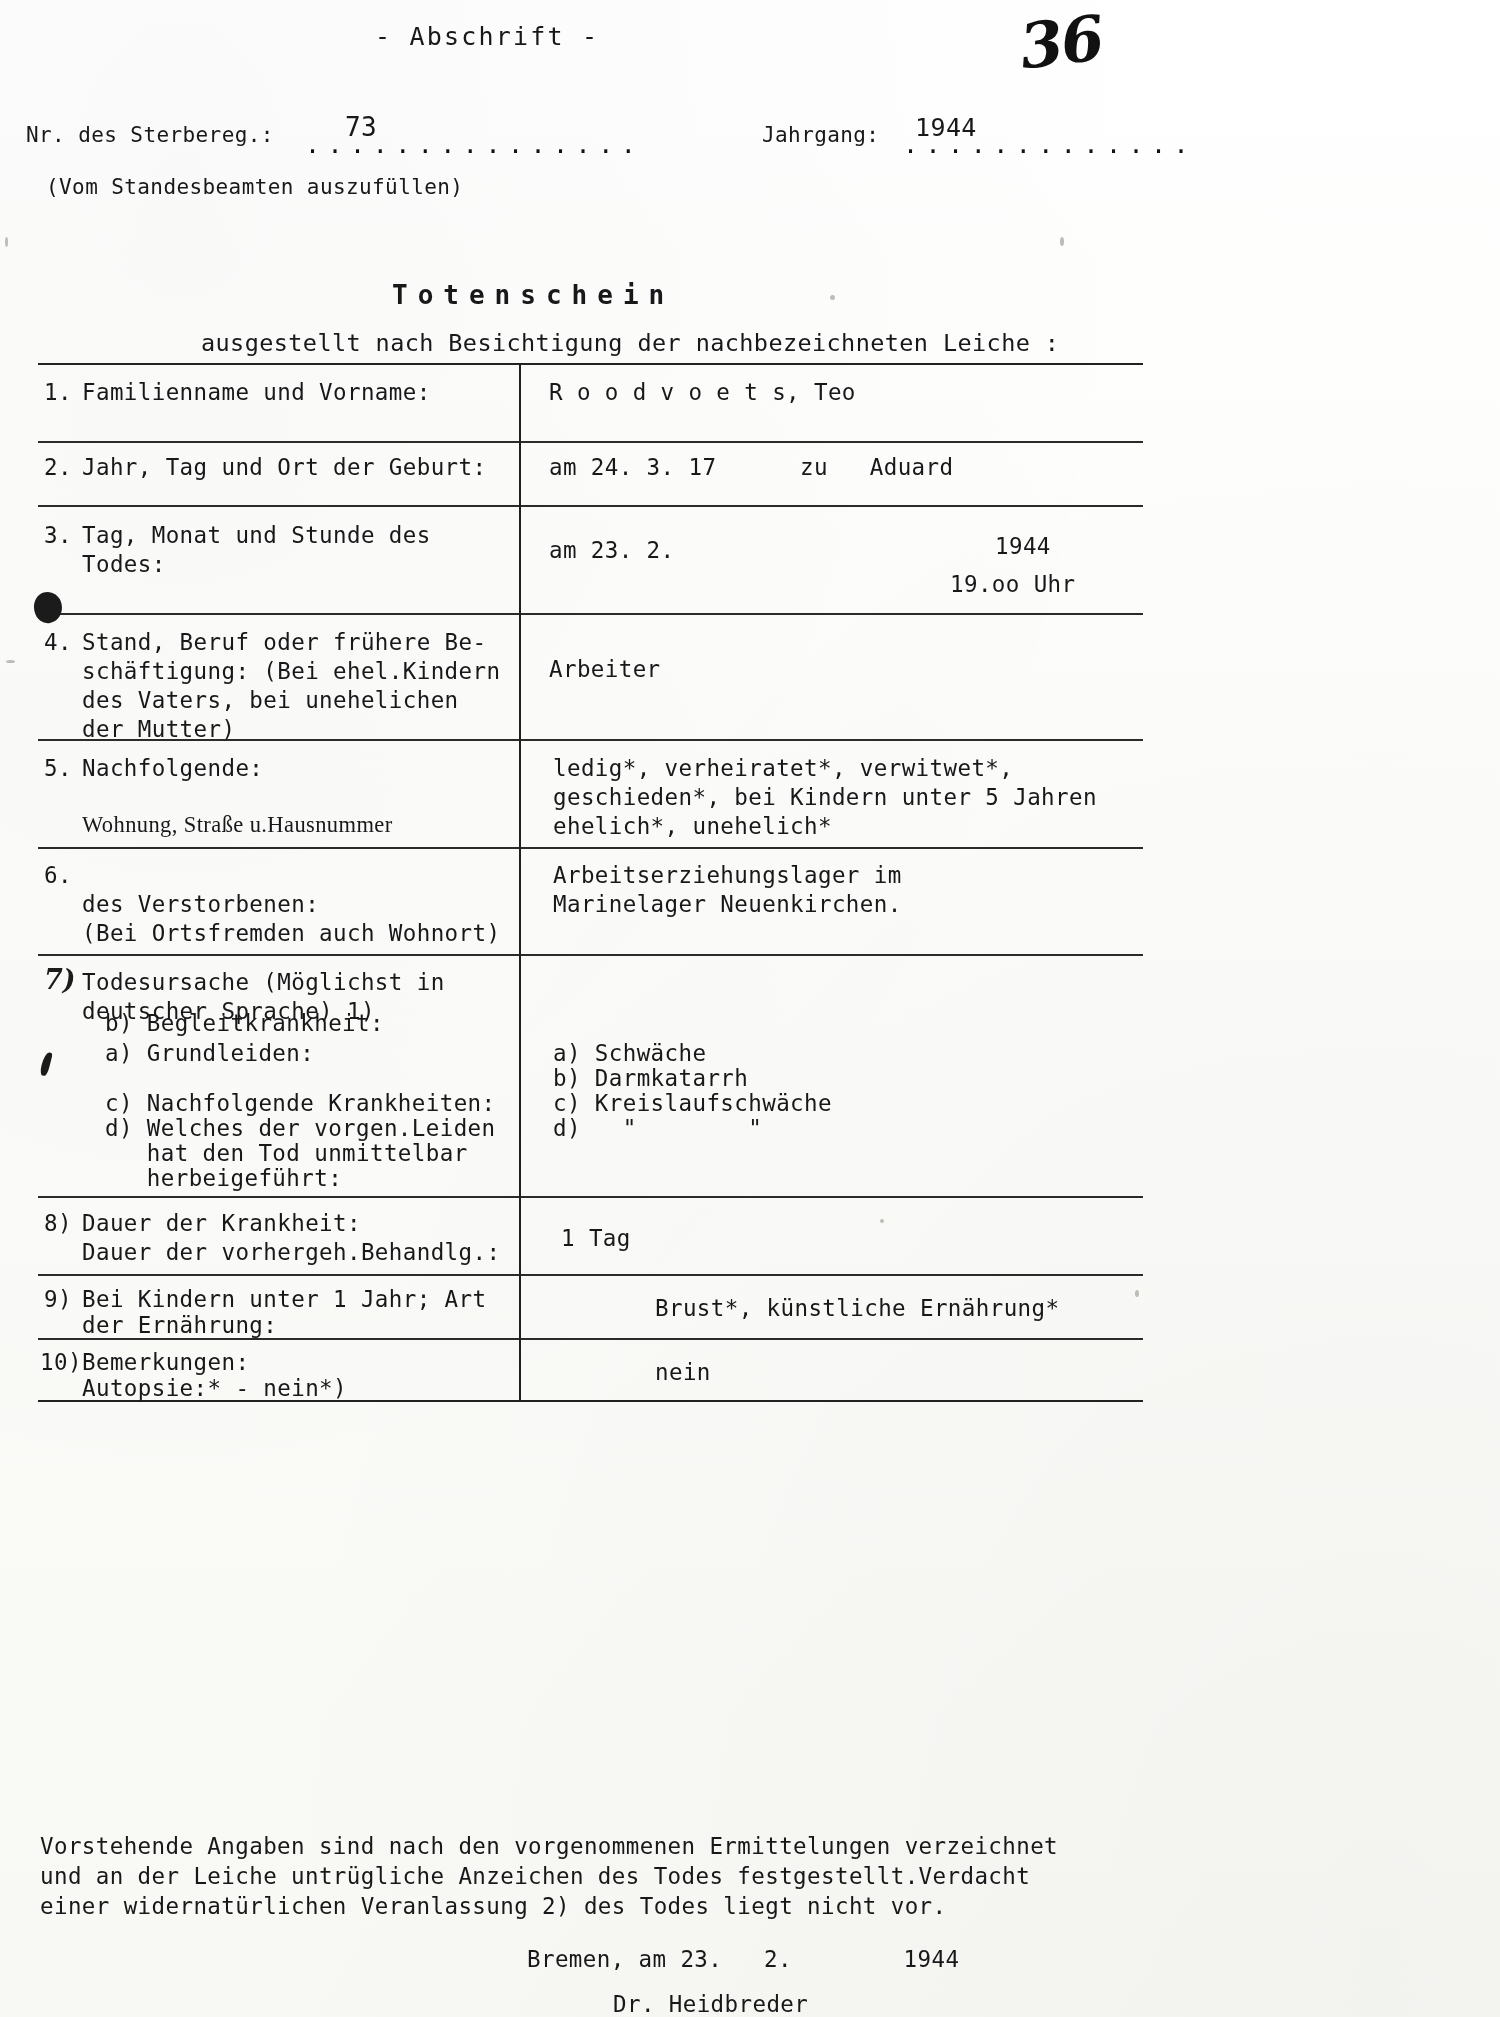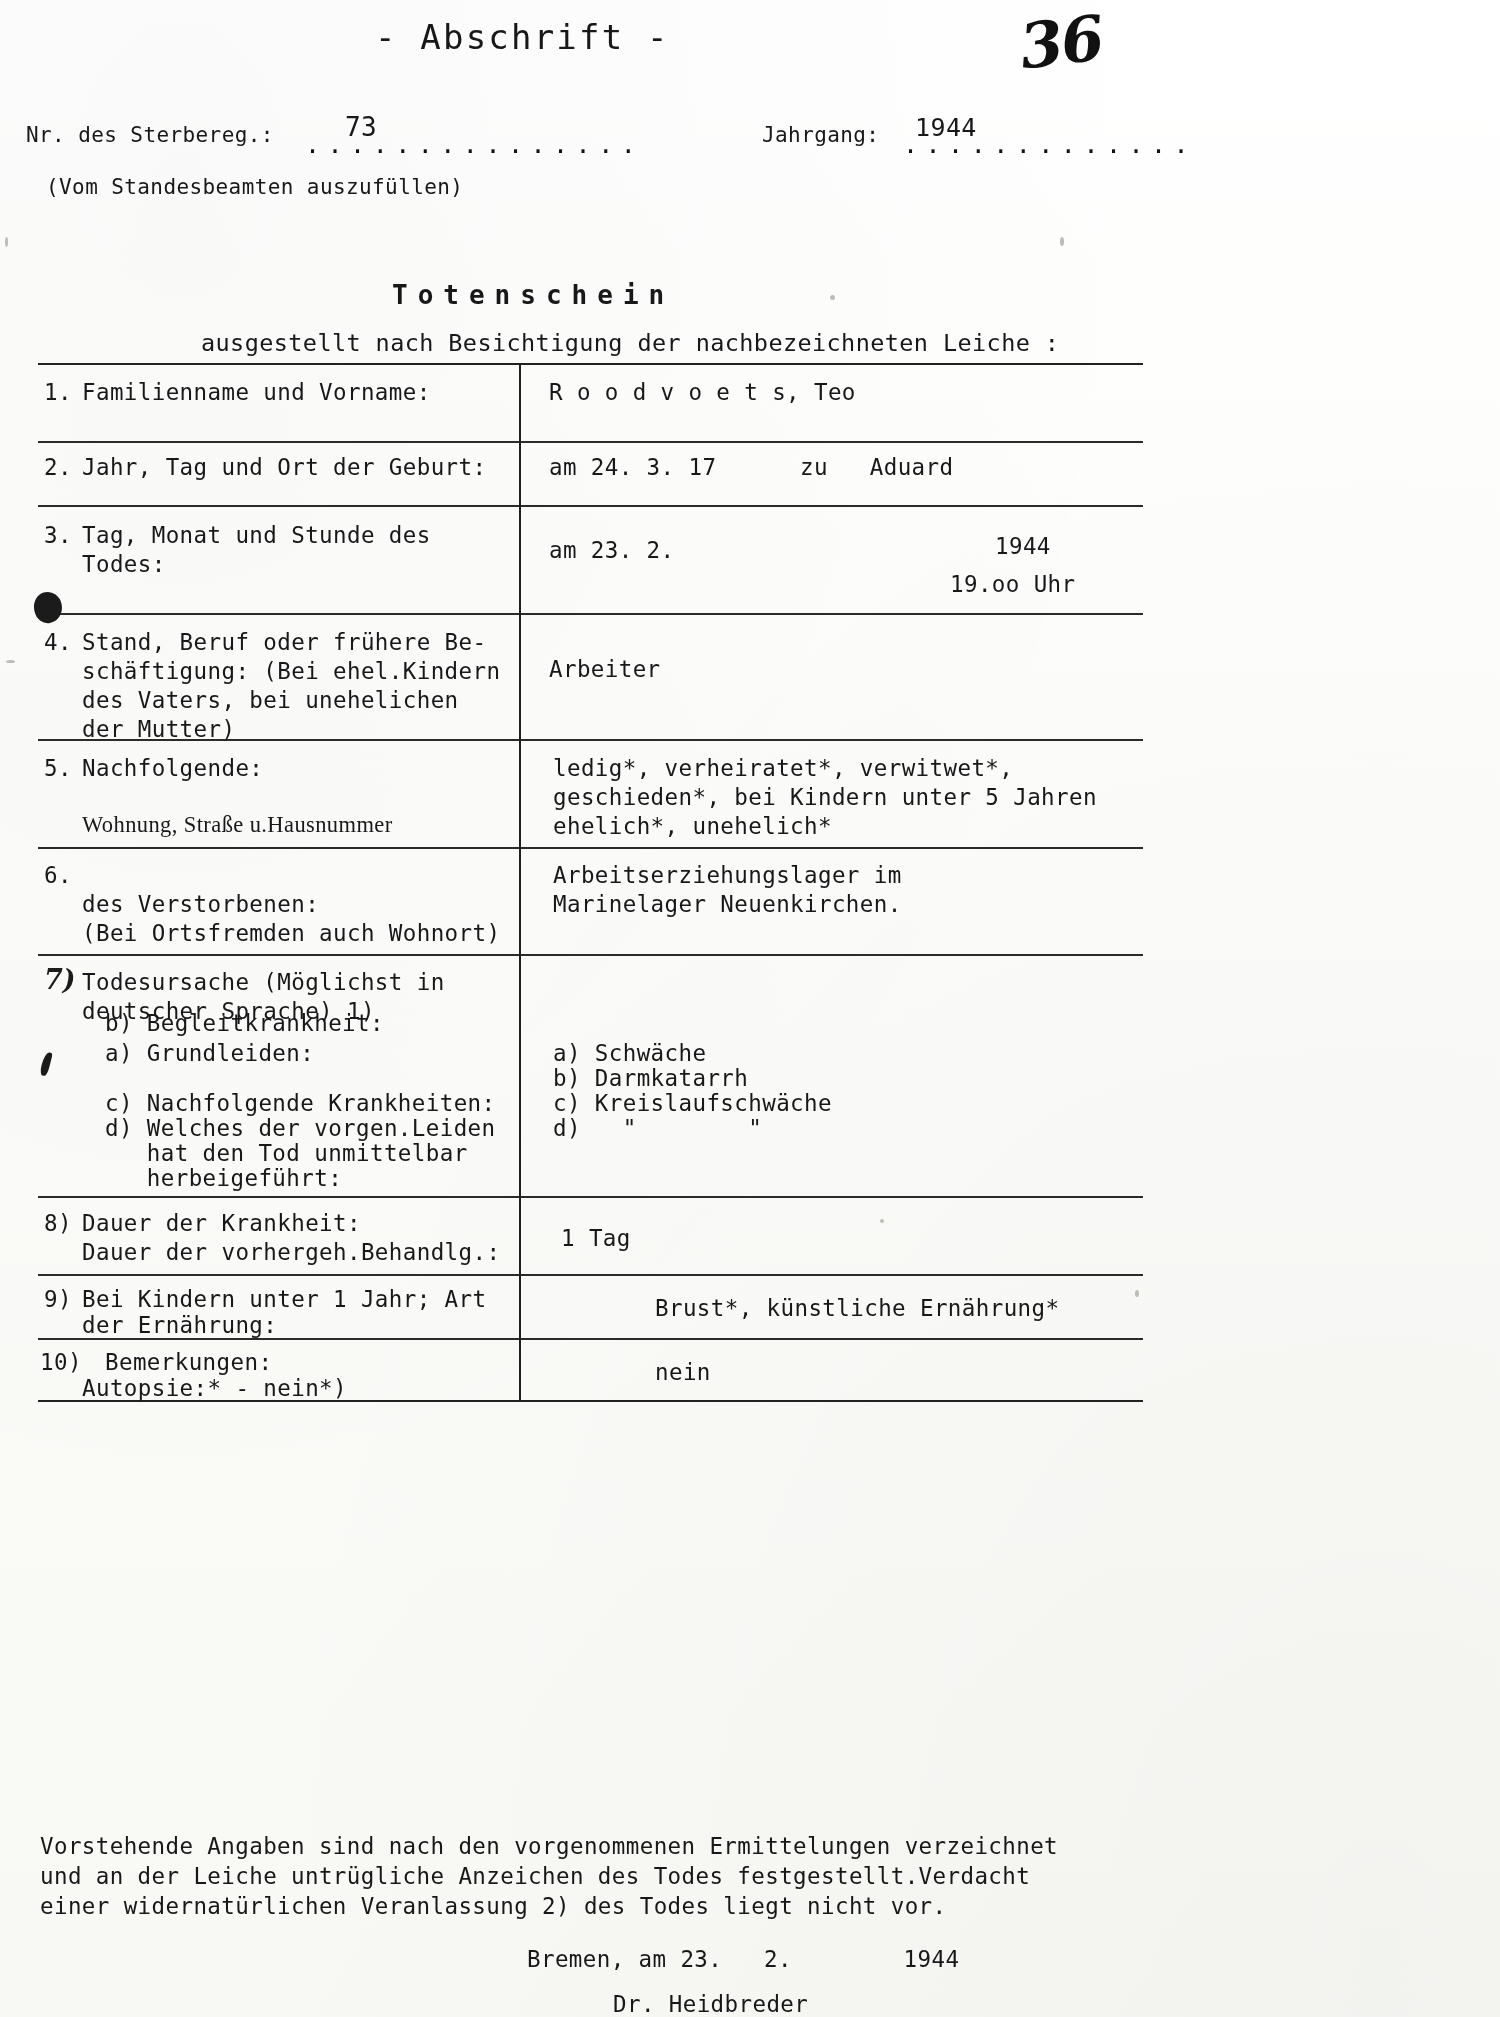--- a/index.html
+++ b/index.html
@@ -42,21 +42,21 @@
     font-family: "DejaVu Sans Mono", "Liberation Mono", monospace;
     color: #18181a;
     letter-spacing: 0.4px;
   }
   .sz24 { font-size: 21px; line-height: 30px; }
   .sz23 { font-size: 22.5px; line-height: 29px; }
 
   
   .abschrift {
     left: 375px; top: 22px;
-    font-size: 34px;
+    font-size: 25px;
     letter-spacing: 2.2px;
     text-align: right;
   }
   .folio {
     position: absolute;
     left: 1020px; top: 6px;
     font-family: "DejaVu Serif", "Liberation Serif", serif;
     font-size: 62px;
     font-style: italic;
     font-weight: 600;
@@ -226,21 +226,21 @@
     <div class="t sz23" style="left:82px; top:1209px;">Dauer der Krankheit:</div>
     <div class="t sz23" style="left:82px; top:1238px;">Dauer der vorhergeh.Behandlg.:</div>
     <div class="t sz23" style="left:561px; top:1224px;">1 Tag</div>
 
     <div class="t sz23" style="left:44px; top:1285px;">9)</div>
     <div class="t sz23" style="left:82px; top:1285px;">Bei Kindern unter 1 Jahr; Art</div>
     <div class="t sz23" style="left:82px; top:1311px;">der Ernährung:</div>
     <div class="t sz23" style="left:655px; top:1294px;">Brust*, künstliche Ernährung*</div>
 
     <div class="t sz23" style="left:40px; top:1348px;">10)</div>
-    <div class="t sz23" style="left:82px; top:1348px;margin-left:23px;">Bemerkungen:</div>
+    <div class="t sz23" style="left:82px; top:1348px;">Bemerkungen:</div>
     <div class="t sz23" style="left:82px; top:1374px;">Autopsie:* - nein*)</div>
     <div class="t sz23" style="left:655px; top:1358px;">nein</div>
 
     <div class="t sz23 foot1">Vorstehende Angaben sind nach den vorgenommenen Ermittelungen verzeichnet</div>
     <div class="t sz23 foot2">und an der Leiche untrügliche Anzeichen des Todes festgestellt.Verdacht</div>
     <div class="t sz23 foot3">einer widernatürlichen Veranlassung 2) des Todes liegt nicht vor.</div>
     <div class="t sz23 place">Bremen, am 23.   2.        1944</div>
     <div class="t sz23 signature">Dr. Heidbreder</div>
 
     <div class="speck" style="left:5px;  top:237px; width:3px; height:10px;"></div>

